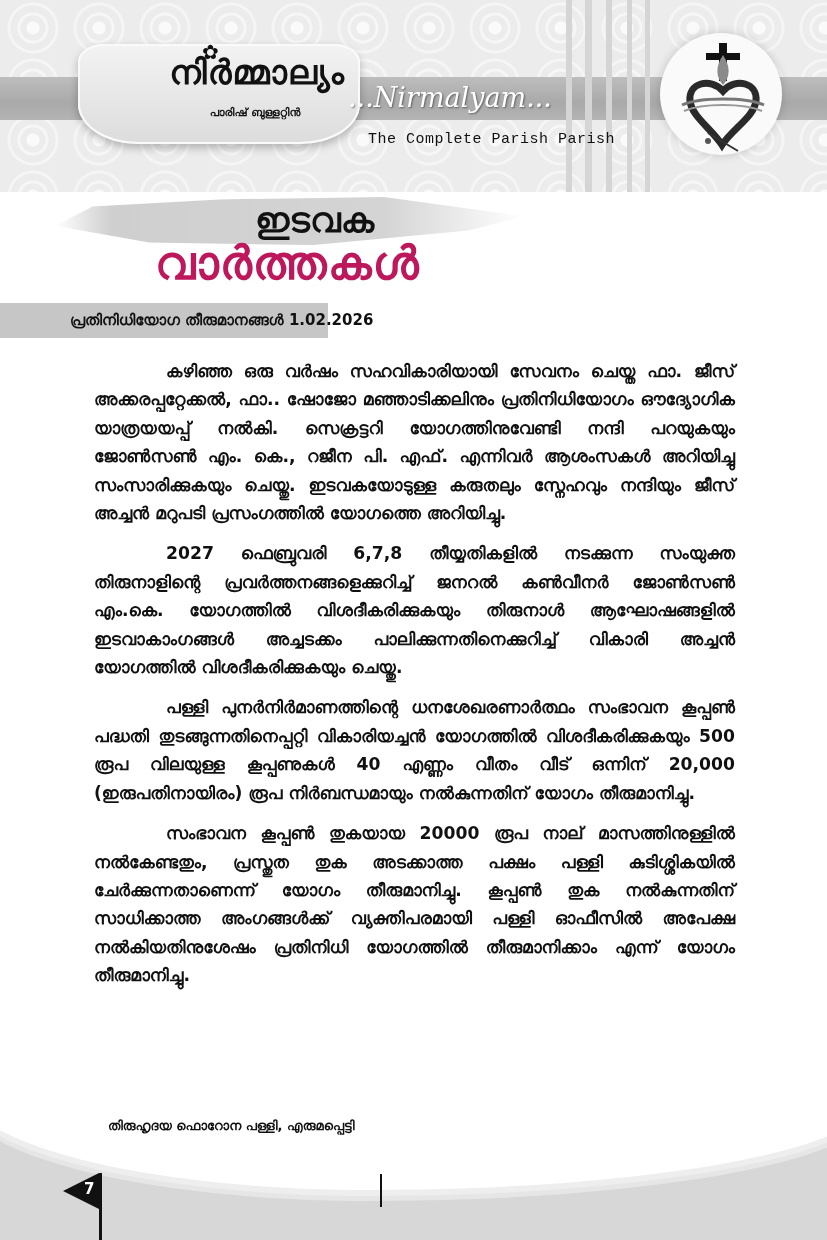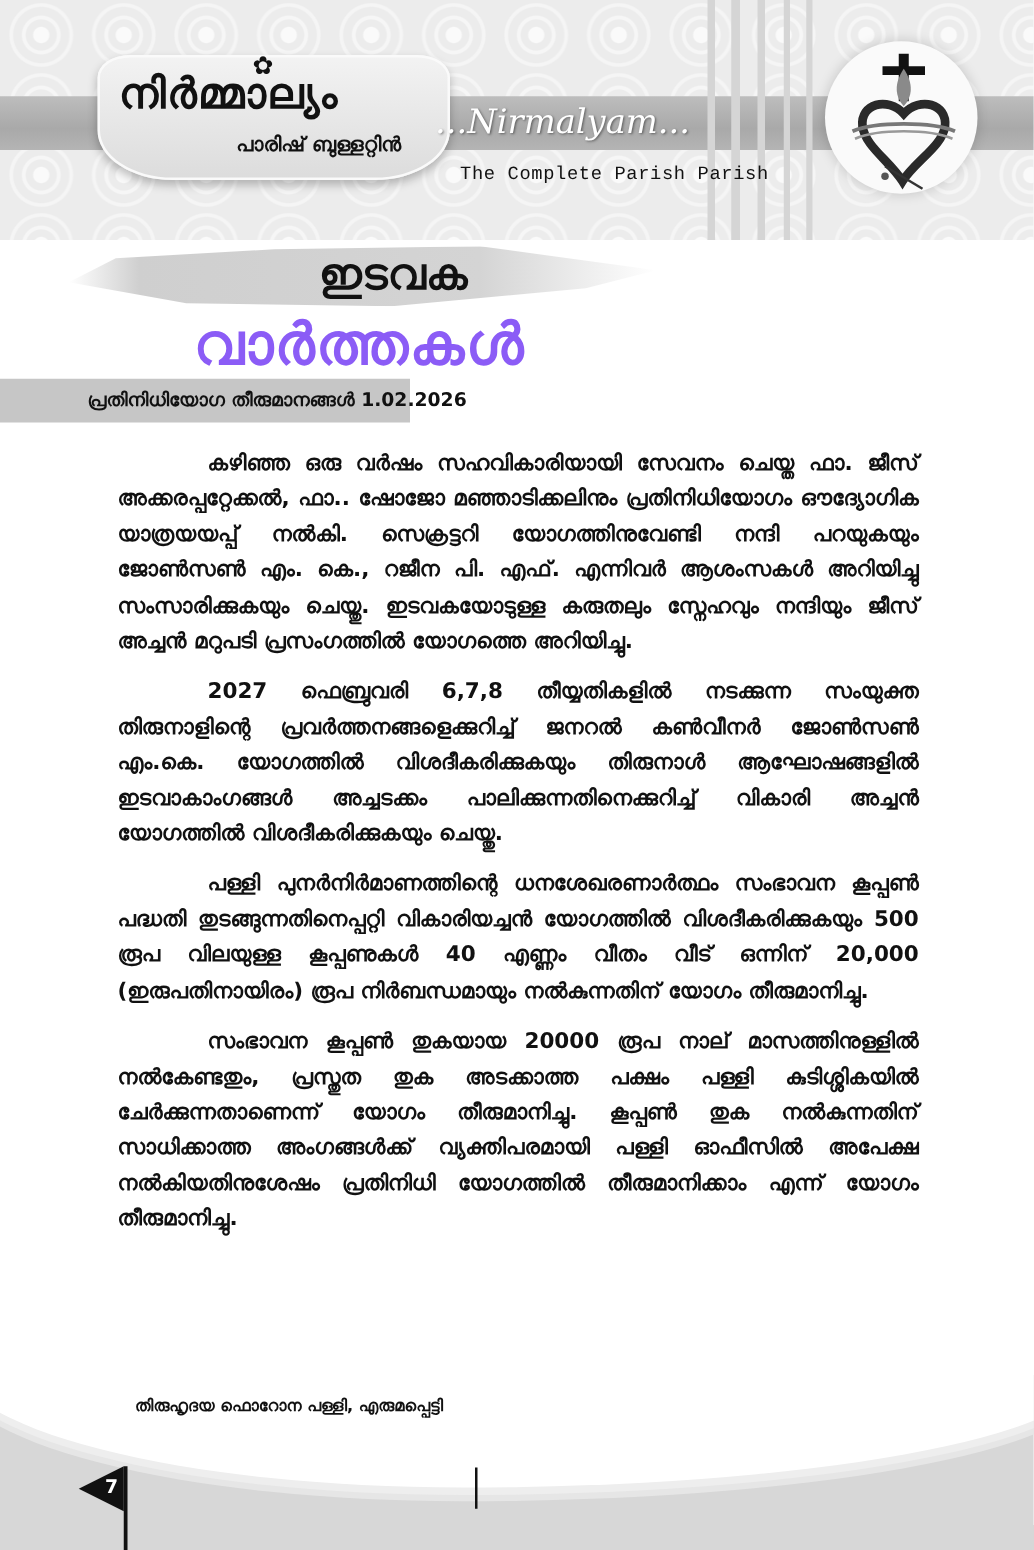--- a/index.html
+++ b/index.html
@@ -20,27 +20,27 @@
     background: linear-gradient(#bdbdbd, #a9a9a9 60%, #b4b4b4);
   }
   .vstripe { position: absolute; top: 0; height: 192px; background: #d5d5d5; }
   .logo-plaque {
     position: absolute; left: 78px; top: 44px; width: 282px; height: 100px;
     background: linear-gradient(#f3f3f3, #dcdcdc);
     border-radius: 26px 26px 60px 60px / 18px 18px 40px 40px;
     box-shadow: 0 4px 8px rgba(0,0,0,0.25), inset 0 0 0 2px #fafafa;
   }
   .logo-title {
-    position: absolute; left: 95px; top: 56px; width: 250px; text-align: left;
-    font-family: Liberation Sans, sans-serif; font-weight: bold; font-size: 34px; color: #111;
+    position: absolute; left: 95px; top: 56px; width: 250px; text-align: right;
+    font-family: Liberation Mono, monospace; font-weight: bold; font-size: 34px; color: #111;
     letter-spacing: 1px;
   }
   .logo-sub {
     position: absolute; left: 170px; top: 106px; width: 170px; text-align: center;
-    font-size: 16px; font-weight: bold; color: #111;
+    font-size: 11px; font-weight: bold; color: #111;
   }
   .logo-flower {
     position: absolute; left: 202px; top: 40px; font-size: 20px; color: #111;
   }
   .brand-script {
     position: absolute; left: 348px; top: 82px; font-family: "DejaVu Serif", serif;
     font-style: italic; font-size: 27px; color: #ffffff;
     text-shadow: 1px 1px 2px rgba(0,0,0,0.45);
   }
   .tagline {
@@ -56,22 +56,22 @@
   
   .brush {
     position: absolute; left: 55px; top: 197px; width: 470px; height: 48px;
     background: linear-gradient(90deg, rgba(205,205,205,0) 0%, #cfcfcf 12%, #d4d4d4 70%, rgba(215,215,215,0) 100%);
     clip-path: polygon(0 60%, 8% 20%, 35% 5%, 70% 0, 100% 40%, 88% 70%, 55% 100%, 20% 95%);
   }
   .kicker {
     position: absolute; left: 255px; top: 200px; font-size: 35px; font-weight: bold; color: #111;
   }
   .page-title {
-    position: absolute; left: 155px; top: 248px; font-family: "DejaVu Serif", serif;
-    font-size: 46px; font-weight: bold; color: #8b5cf6; letter-spacing: 1px;
+    position: absolute; left: 155px; top: 236px; font-family: "DejaVu Serif", serif;
+    font-size: 46px; font-weight: bold; color: #be185d; letter-spacing: 1px;
   }
   .subtitle-bar {
     position: absolute; left: 0; top: 303px; width: 328px; height: 35px; background: #c6c6c6;
   }
   .subtitle-text {
     position: absolute; left: 70px; top: 311px; font-size: 15px; font-weight: bold; color: #111;
     white-space: nowrap;
   }
 
   

